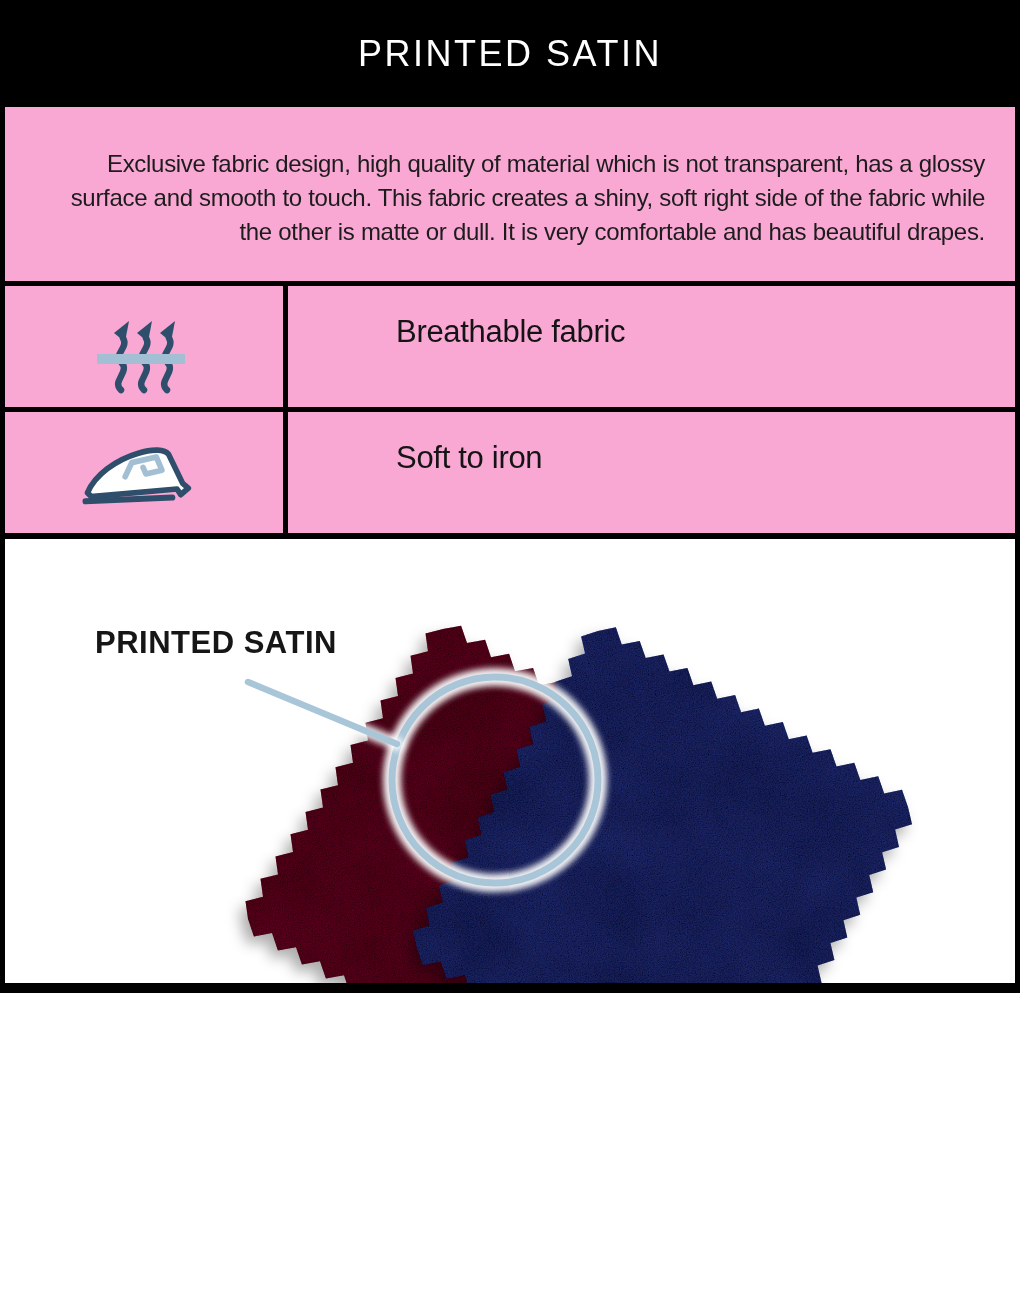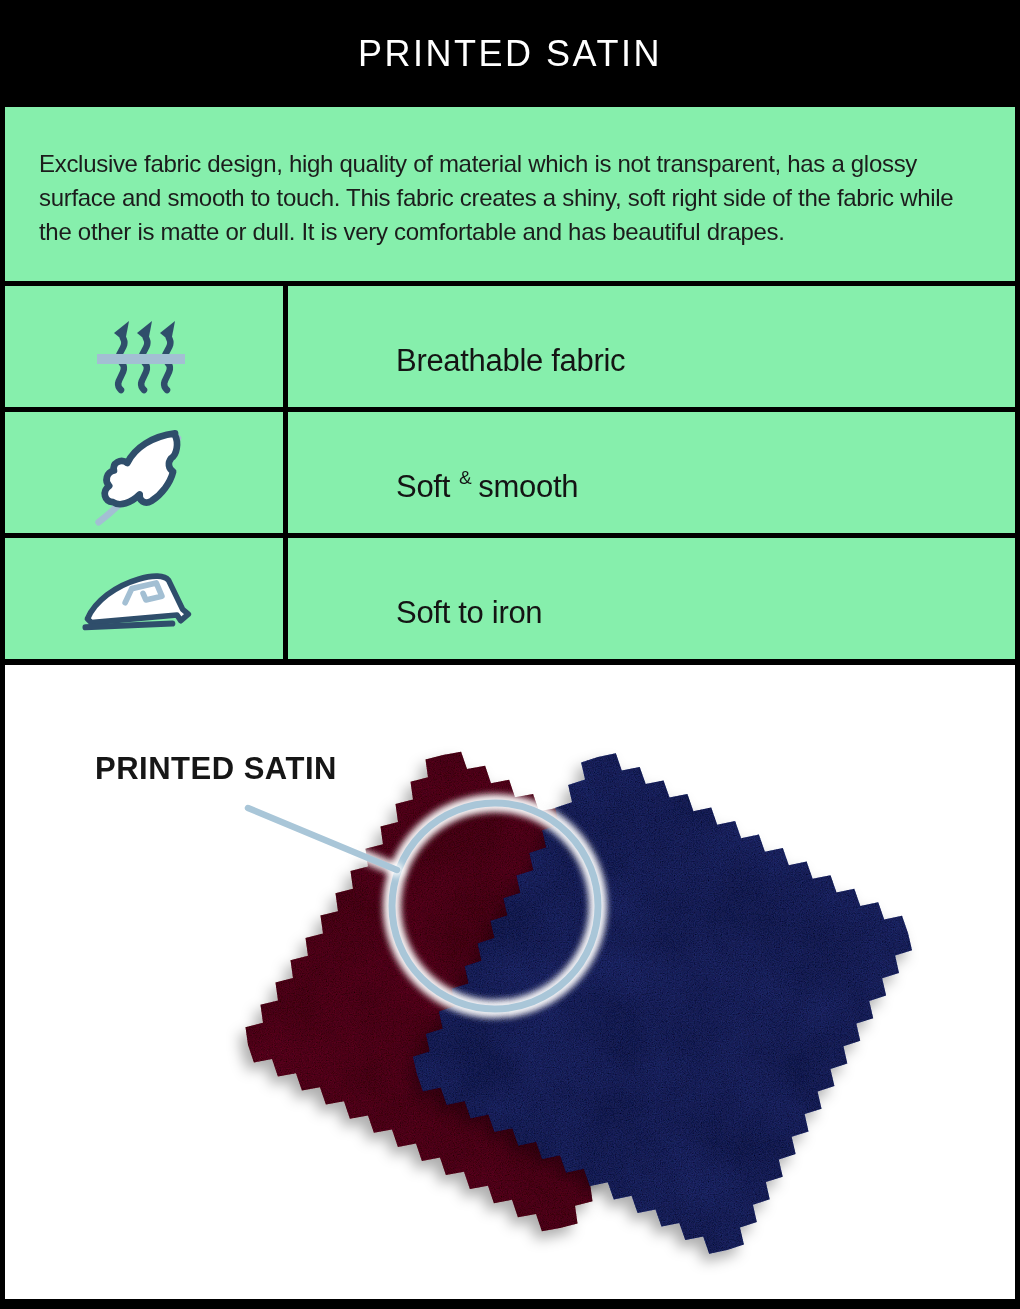--- a/index.html
+++ b/index.html
@@ -1,46 +1,47 @@
 <!DOCTYPE html>
 <html style="--icon-dark: #2f4e6b; --accent: #a3bfd3; --ring: #a9c6d8;"><head>
 <meta charset="utf-8">
 <style>
   html,body{margin:0;padding:0;background:#fff;}
   .page{
     position:relative;
-    width:1020px;height:1309px;
+    width:1020px;height:993px;
     box-sizing:border-box;
     border-left:5px solid #000;
     border-right:5px solid #000;
     border-bottom:10px solid #000;
-    background:#86efac;
+    background:#f9a8d4;
     font-family:"Liberation Sans",sans-serif;
     overflow:hidden;
   }
   .header{
     height:107px;background:#000;color:#fff;
     display:flex;align-items:center;justify-content:center;
     font-size:36px;font-weight:400;letter-spacing:2.5px;
   }
   .desc{
     height:174px;box-sizing:border-box;
     padding:40px 30px 0 34px;
     font-size:24px;line-height:34px;color:#1c1c1c;
     letter-spacing:-0.3px;
+    text-align:right;
   }
   .feature-row{
     display:flex;height:121px;border-top:5px solid #000;
   }
   .icon-cell{
     width:283px;box-sizing:border-box;border-right:5px solid #000;
     display:flex;align-items:center;justify-content:center;
   }
   .label-cell{
-    flex:1;display:flex;align-items:center;
+    flex:1;display:flex;align-items:flex-start;
     padding-left:108px;font-size:31px;color:#141414;letter-spacing:-0.3px;margin-top:28px;
   }
   .amp{font-size:19px;position:relative;top:-9px;margin:0 7px;}
   .lbl-pre{margin-right:2px;}
   .bottom-box{
     position:relative;height:634px;border-top:6px solid #000;background:#fff;
   }
   .swatch-svg{position:absolute;left:0;top:0;}
   .swatch-label{
     position:absolute;left:90px;top:86px;
@@ -77,35 +78,20 @@
             <polygon class="fill-dark" points="81,24 66,36 77,45"></polygon>
           </g>
           <rect class="fill-light" x="3" y="57" width="88" height="10"></rect>
         </svg>
       </div>
       <div class="label-cell">
         <span>Breathable fabric</span>
       </div>
     </div>
 
-    <div class="feature-row">
-      <div class="icon-cell">
-        <svg width="105" height="110" viewBox="0 0 110 115" aria-hidden="true">
-          <path class="stroke-light" stroke-width="7" d="M 7 109 C 32 90 62 57 90 21"></path>
-          <path class="stroke-dark-fill" fill="none" stroke-width="7" d="M 87 16 C 63 19 45 31 37 47 C 30 42 21 47 23 55 C 15 57 13 66 18 71
-                   C 10 77 13 87 22 88 C 29 93 41 89 50 80 C 49 86 55 91 62 87
-                   C 73 80 82 68 85 56 C 80 53 79 47 83 42 C 89 38 91 26 87 18 Z"></path>
-        </svg>
-      </div>
-      <div class="label-cell">
-        <span class="lbl-pre">Soft</span>
-        <span class="amp">&amp;</span>
-        <span>smooth</span>
-      </div>
-    </div>
 
     <div class="feature-row">
       <div class="icon-cell">
         <svg width="132" height="76" viewBox="0 0 140 80" aria-hidden="true">
           <path class="stroke-dark-fill" stroke-width="6" d="M 10 61 C 18 42 40 26 64 19 C 80 14 92 15 96 20 L 111 51 L 117 56 L 109 63 L 105 57 L 14 65 Z"></path>
           <path class="stroke-dark" stroke-width="6.5" d="M 8 70 L 100 66"></path>
           <path class="stroke-light" stroke-width="6" d="M 50 44 L 57 29 L 83 23 L 89 37 L 72 41 L 69 34"></path>
         </svg>
       </div>
       <div class="label-cell">

